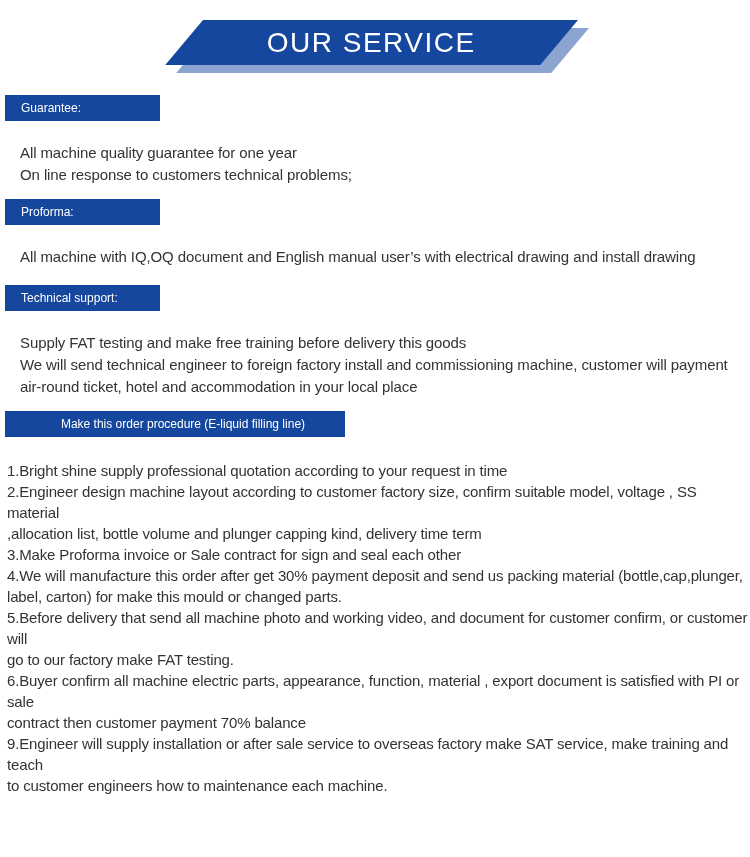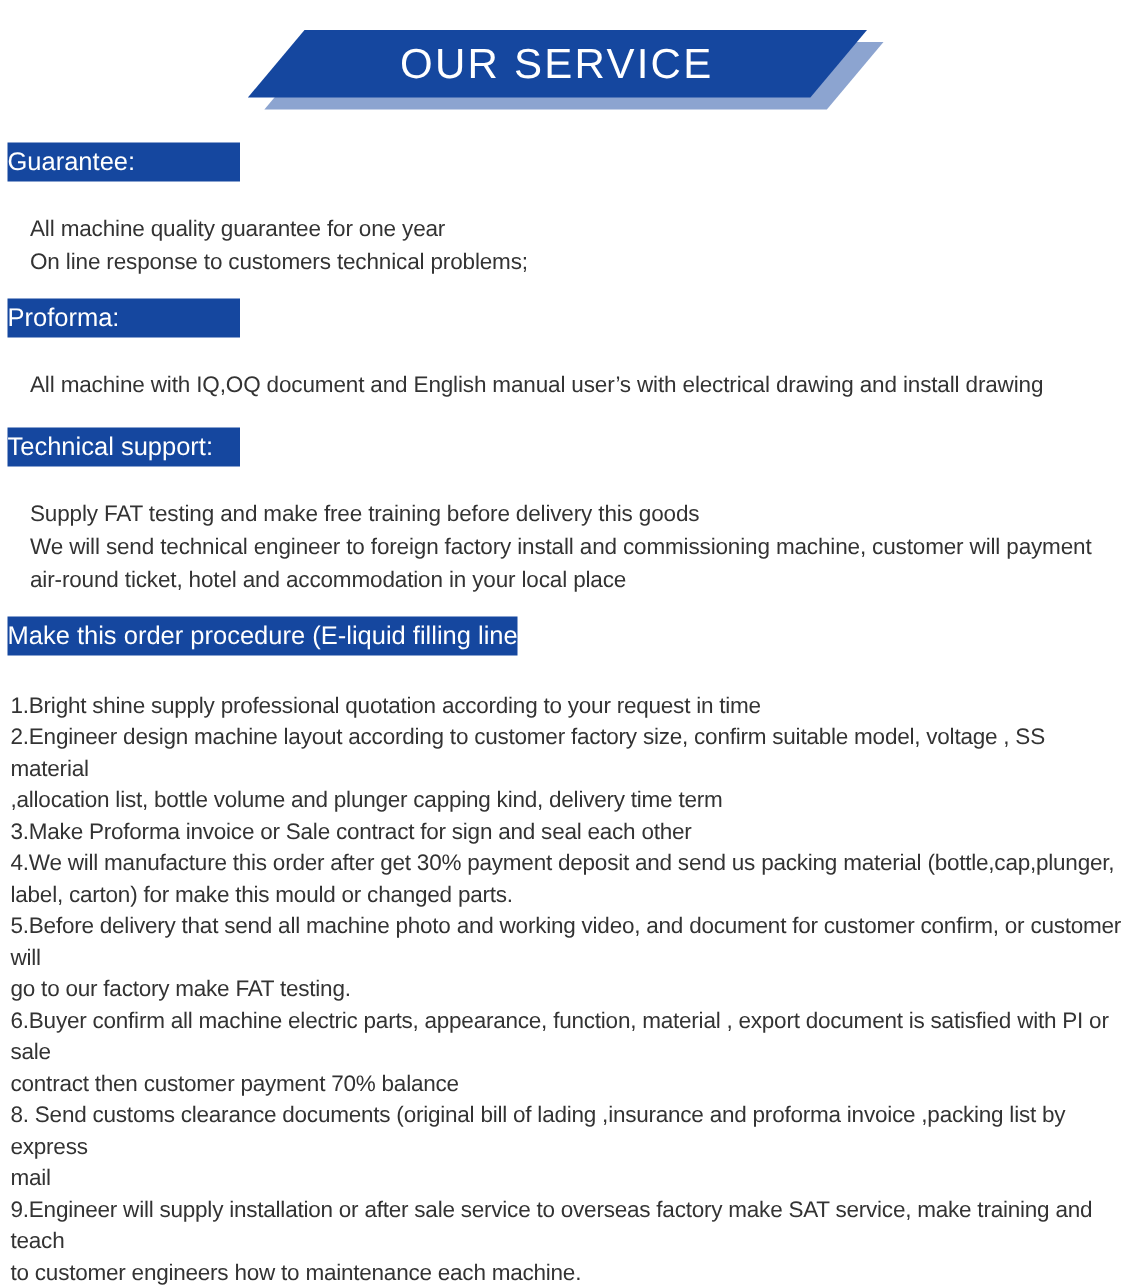--- a/index.html
+++ b/index.html
@@ -30,22 +30,22 @@
   }
   .banner-text{
     transform:skewX(40deg);
     color:#ffffff;font-size:28px;letter-spacing:1.5px;font-weight:400;
     white-space:nowrap;
   }
 
   
   .hbar{
     background:var(--primary-blue);color:#ffffff;
-    font-size:17px;height:26px;line-height:26px;
-    padding-left:0;margin-left:5px;
+    font-size:12px;height:26px;line-height:26px;
+    padding-left:16px;margin-left:5px;
     white-space:nowrap;overflow:hidden;
   }
   .w-small{width:155px;}
   .w-large{width:340px;text-align:center;}
   .mt-guarantee{margin-top:22px;}
   .mt-document{margin-top:13px;}
   .mt-technical{margin-top:17px;}
   .mt-procedure{margin-top:13px;}
 
   
@@ -89,20 +89,18 @@
     <div class="item">1.Bright shine supply professional quotation according to your request in time</div>
     <div class="item">2.Engineer design machine layout according to customer factory size, confirm suitable model, voltage , SS material
 ,allocation list, bottle volume and plunger capping kind, delivery time term</div>
     <div class="item">3.Make Proforma invoice or Sale contract for sign and seal each other</div>
     <div class="item">4.We will manufacture this order after get 30% payment deposit and send us packing material (bottle,cap,plunger,
 label, carton) for make this mould or changed parts.</div>
     <div class="item">5.Before delivery that send all machine photo and working video, and document for customer confirm, or customer will
 go to our factory make FAT testing.</div>
     <div class="item">6.Buyer confirm all machine electric parts, appearance, function, material , export document is satisfied with PI or sale
 contract then customer payment 70% balance</div>
-    <div class="item">8. Send customs clearance documents (original bill of lading ,insurance and proforma invoice ,packing list by express
-mail</div>
     <div class="item">9.Engineer will supply installation or after sale service to overseas factory make SAT service, make training and teach
 to customer engineers how to maintenance each machine.</div>
 
   </div>
 
 </div>
 
 </body></html>

